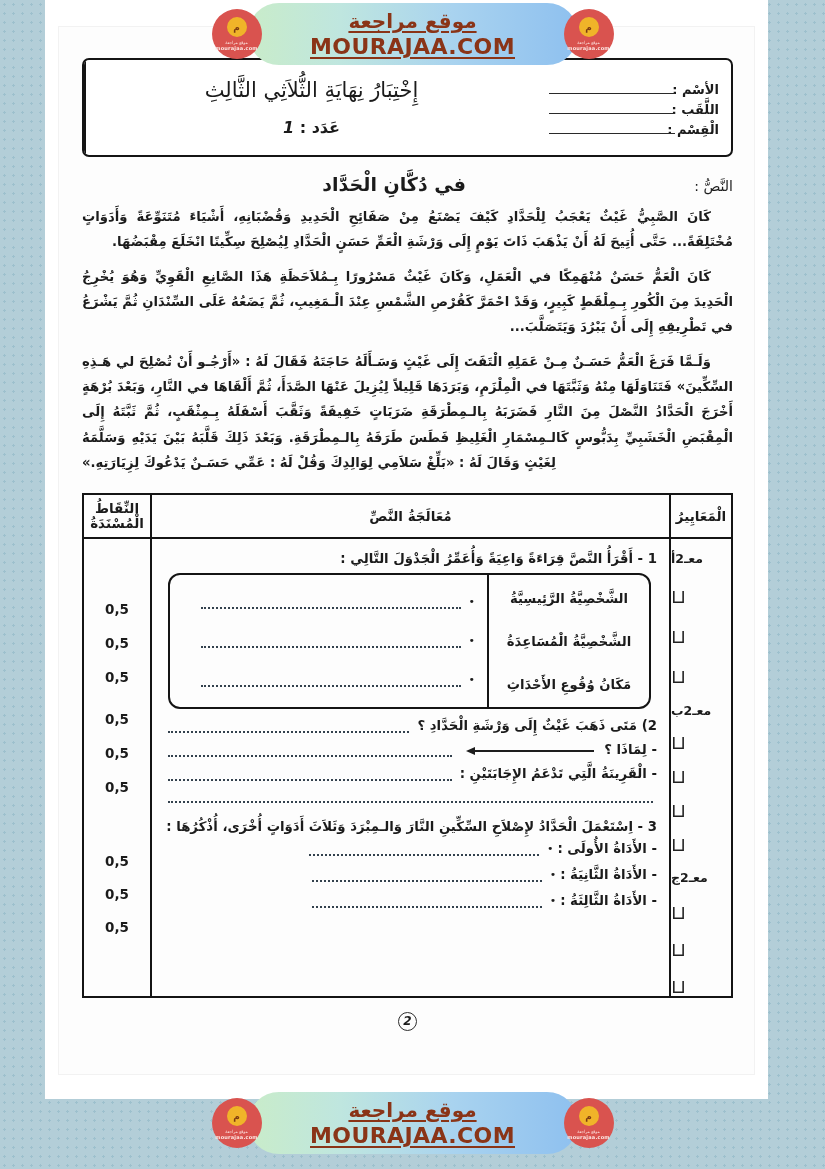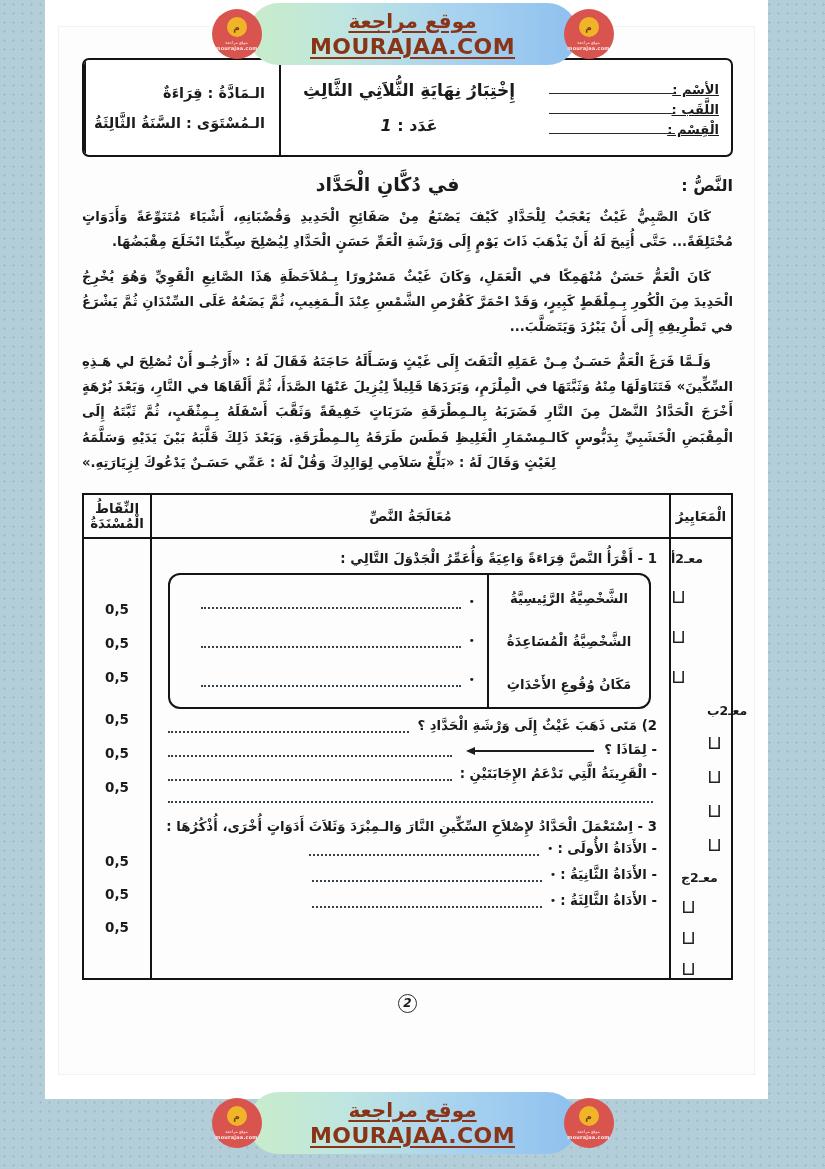--- a/index.html
+++ b/index.html
@@ -93,32 +93,32 @@
   .head-cell.subject{
     width:195px; border-left:2.2px solid #141414;
     gap:14px; align-items:flex-start; padding-right:14px;
   }
   .head-cell.center{
     flex:1; border-left:2.2px solid #141414;
     align-items:center; justify-content:center; gap:16px;
   }
   .head-cell.ident{ width:194px; gap:5px; padding-top:10px;}
   .lbl{ font-size:14.5px; font-weight:bold; white-space:nowrap; }
-  .exam-title{ font-size:17px; font-weight:bold; }
+  .exam-title{ font-size:21px; font-weight:normal; }
   .exam-num{ font-size:16px; font-weight:bold; }
   .exam-num i{ font-style:italic; }
-  .ident-line{ display:flex; align-items:center; gap:0; width:100%;text-decoration:underline; }
+  .ident-line{ display:flex; align-items:center; gap:0; width:100%; }
   .ident-line .lbl{ font-size:13px; width:44px; text-align:right;}
   .ident-line .rule{ flex:1; height:0; border-top:1.6px solid #2a2a2a; margin-top:8px; }
 
   
   .text-head{
     display:flex; align-items:baseline; margin-top:16px; width:651px;
   }
-  .text-head .nass{ font-size:16px; font-weight:bold;margin-left:48px; }
+  .text-head .nass{ font-size:14px; font-weight:normal;margin-left:48px; }
   .text-head .story-title{
     flex:1; text-align:center; font-size:19px; font-weight:bold;
     margin-right:-60px;
   }
   .para{
     font-size:13.2px; line-height:1.92; text-align:justify;
     text-align-last:right; margin:9px 0 0 0; width:651px;
     font-weight:bold; letter-spacing:-0.1px; color:#1c1c1c;
   }
   .para.indent{ text-indent:22px; }
@@ -234,24 +234,20 @@
           <span class="lbl">الْقِسْم :</span>
           <span class="rule"></span>
         </div>
       </div>
       <div class="head-cell center">
         <div class="exam-title">إِخْتِبَارُ نِهَايَةِ الثُّلاَثِي الثَّالِثِ</div>
         <div class="exam-num">
           <span>عَدَد  :</span>
           <i>1</i>
         </div>
-      </div>
-      <div class="head-cell subject">
-        <div class="lbl">الـمَادَّةُ : قِرَاءَةٌ</div>
-        <div class="lbl">الـمُسْتَوَى : السَّنَةُ الثَّالِثَةُ</div>
       </div>
     </div>
 
     <div class="text-head">
       <div class="nass">النَّصُّ :</div>
       <div class="story-title">في دُكَّانِ الْحَدَّاد</div>
     </div>
 
     <div class="para indent">كَانَ الصَّبِيُّ غَيْثٌ يَعْجَبُ لِلْحَدَّادِ كَيْفَ يَصْنَعُ مِنْ صَفَائِحِ الْحَدِيدِ وَقُضْبَانِهِ، أَشْيَاءَ مُتَنَوِّعَةً وَأَدَوَاتٍ مُخْتَلِفَةً... حَتَّى أُتِيحَ لَهُ أَنْ يَذْهَبَ ذَاتَ يَوْمٍ إِلَى وَرْشَةِ الْعَمِّ حَسَنٍ الْحَدَّادِ لِيُصْلِحَ سِكِّينًا انْخَلَعَ مِقْبَضُهَا.</div>
     <div class="para indent">كَانَ الْعَمُّ حَسَنٌ مُنْهَمِكًا في الْعَمَلِ، وَكَانَ غَيْثٌ مَسْرُورًا بِـمُلاَحَظَةِ هَذَا الصَّانِعِ الْقَوِيِّ وَهُوَ يُخْرِجُ الْحَدِيدَ مِنَ الْكُورِ بِـمِلْقَطٍ كَبِيرٍ، وَقَدْ احْمَرَّ كَقُرْصِ الشَّمْسِ عِنْدَ الْـمَغِيبِ، ثُمَّ يَضَعُهُ عَلَى السِّنْدَانِ ثُمَّ يَشْرَعُ في تَطْرِيقِهِ إِلَى أَنْ يَبْرُدَ وَيَتَصَلَّبَ...</div>
@@ -365,28 +361,28 @@
         <div class="head-band">
           <span>الْمَعَايِيرُ</span>
         </div>
         <div class="cbody">
           <div class="crit-list" style="gap:21px;padding-top:12px;">
             <div class="crit-tag">معـ2أ</div>
             <div class="crit-box">⊔</div>
             <div class="crit-box">⊔</div>
             <div class="crit-box">⊔</div>
           </div>
-          <div class="crit-list" style="gap:15px;padding-top:17px;padding-left:36px;">
+          <div class="crit-list" style="gap:15px;padding-top:17px;">
             <div class="crit-tag">معـ2ب</div>
             <div class="crit-box">⊔</div>
             <div class="crit-box">⊔</div>
             <div class="crit-box">⊔</div>
             <div class="crit-box">⊔</div>
           </div>
-          <div class="crit-list" style="gap:12px;padding-top:16px;margin-left:10px;">
+          <div class="crit-list" style="gap:18px;padding-top:16px;">
             <div class="crit-tag">معـ2ج</div>
             <div class="crit-box">⊔</div>
             <div class="crit-box">⊔</div>
             <div class="crit-box">⊔</div>
           </div>
         </div>
       </div>
 
     </div>
 

